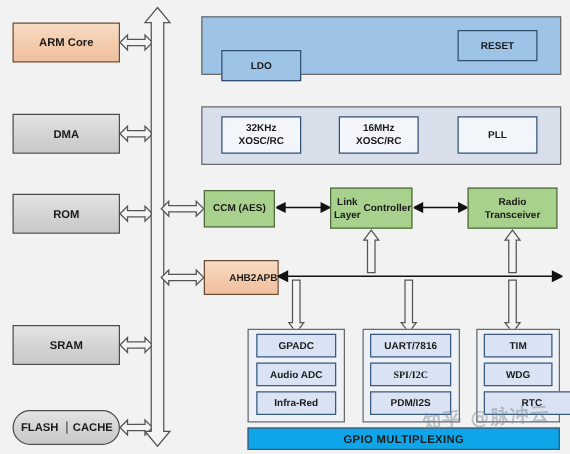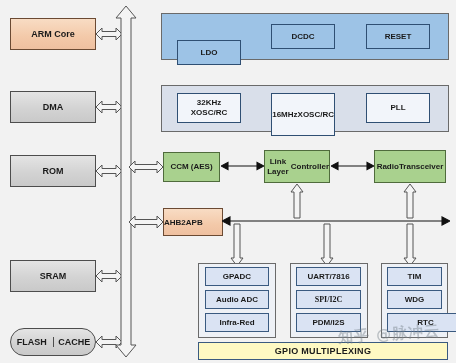--- a/index.html
+++ b/index.html
@@ -61,24 +61,24 @@
   .green{
     background:#a9d18e;border:1px solid #4f6b3c;
     font-size:8px;font-weight:bold;color:#1a1a1a;
     display:flex;align-items:center;justify-content:center;text-align:center;
     line-height:1.2;
   }
   .peach{
     background:linear-gradient(180deg,#f8dcc4 0%,#f3c9a9 60%,#efc0a0 100%);
     border:1px solid #6b4a33;
     font-size:8px;font-weight:bold;color:#1a1a1a;
-    display:flex;align-items:center;justify-content:flex-start;text-align:center;
+    display:flex;align-items:center;justify-content:flex-end;text-align:center;
   }
   .gpio{
-    background:#fef9c3;border:1px solid #3a5a80;
+    background:#0ea5e9;border:1px solid #3a5a80;
     font-size:9px;font-weight:bold;letter-spacing:.3px;color:#1a1a1a;
     display:flex;align-items:center;justify-content:center;
   }
 
   
   .harrow,.varrow{pointer-events:none;}
   .harrow svg,.varrow svg{display:block;overflow:visible;}
   .ln{stroke:#555;stroke-width:1;fill:#f4f4f4;}
 
   
@@ -161,34 +161,31 @@
     <svg width="24" height="351" viewBox="0 0 24 351" preserveAspectRatio="none">
       <polygon class="ln" points="12,0 22,12 17,12 17,339 22,339 12,351 2,339 7,339 7,12 2,12"></polygon>
     </svg>
   </div>
 
   <div class="abs group blue" style="left:161px;top:13px;width:288px;height:47px;">
   </div>
   <div class="abs sub blue" style="left:177px;top:24px;width:64px;height:25px;margin-top:16px;">
     <span>LDO</span>
   </div>
-  <div class="abs sub blue" style="left:271px;top:24px;width:64px;height:25px;">
-    <span>DCDC</span>
-  </div>
   <div class="abs sub blue" style="left:366px;top:24px;width:64px;height:25px;">
     <span>RESET</span>
   </div>
 
   <div class="abs group lav" style="left:161px;top:85px;width:288px;height:47px;">
   </div>
   <div class="abs sub white" style="left:177px;top:93px;width:64px;height:30px;flex-direction:column;">
     <span>32KHz</span>
     <span>XOSC/RC</span>
   </div>
-  <div class="abs sub white" style="left:271px;top:93px;width:64px;height:43px;flex-direction:row;justify-content:flex-end;">
+  <div class="abs sub white" style="left:271px;top:93px;width:64px;height:30px;flex-direction:column;">
     <span>16MHz</span>
     <span>XOSC/RC</span>
   </div>
   <div class="abs sub white" style="left:366px;top:93px;width:64px;height:30px;">
     <span>PLL</span>
   </div>
 
   <div class="abs harrow" style="left:129px;top:159px;width:34px;height:16px;">
     <svg width="34" height="16" viewBox="0 0 34 16">
       <polygon class="ln" points="0,8 6,2 6,5.5 28,5.5 28,2 34,8 28,14 28,10.5 6,10.5 6,14"></polygon>
@@ -213,21 +210,21 @@
   </div>
 
   <div class="abs solidarrow" style="left:331px;top:161px;width:43px;height:10px;">
     <svg width="43" height="10" viewBox="0 0 43 10">
       <line class="sl" x1="5" y1="5" x2="38" y2="5"></line>
       <polygon class="sl" points="0,5 7,1.5 7,8.5"></polygon>
       <polygon class="sl" points="43,5 36,1.5 36,8.5"></polygon>
     </svg>
   </div>
 
-  <div class="abs green" style="left:374px;top:150px;width:72px;height:33px;flex-direction:row;">
+  <div class="abs green" style="left:374px;top:150px;width:72px;height:33px;flex-direction:column;">
     <span>Radio</span>
     <span>Transceiver</span>
   </div>
 
   <div class="abs varrow" style="left:290px;top:184px;width:14px;height:34px;">
     <svg width="14" height="34" viewBox="0 0 14 34" preserveAspectRatio="none">
       <polygon class="ln" points="7,0 13,8 10,8 10,34 4,34 4,8 1,8"></polygon>
     </svg>
   </div>
   <div class="abs varrow" style="left:403px;top:184px;width:14px;height:34px;">

